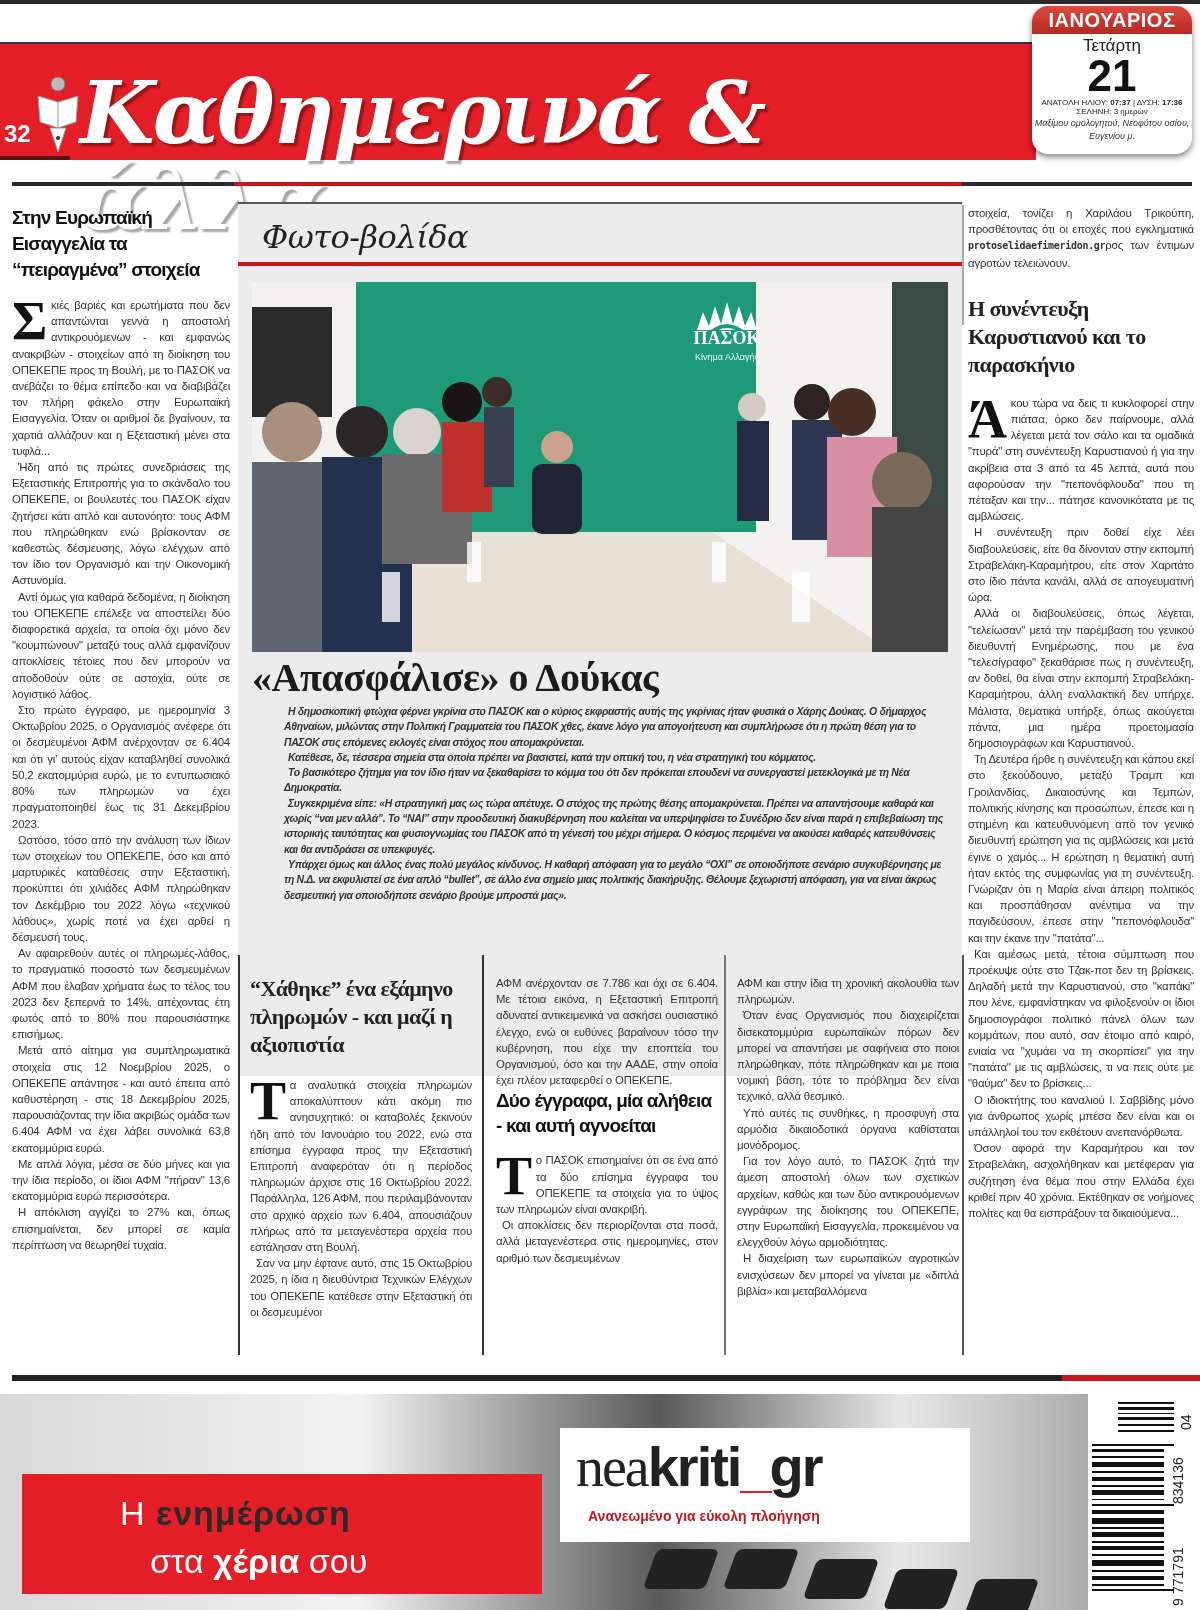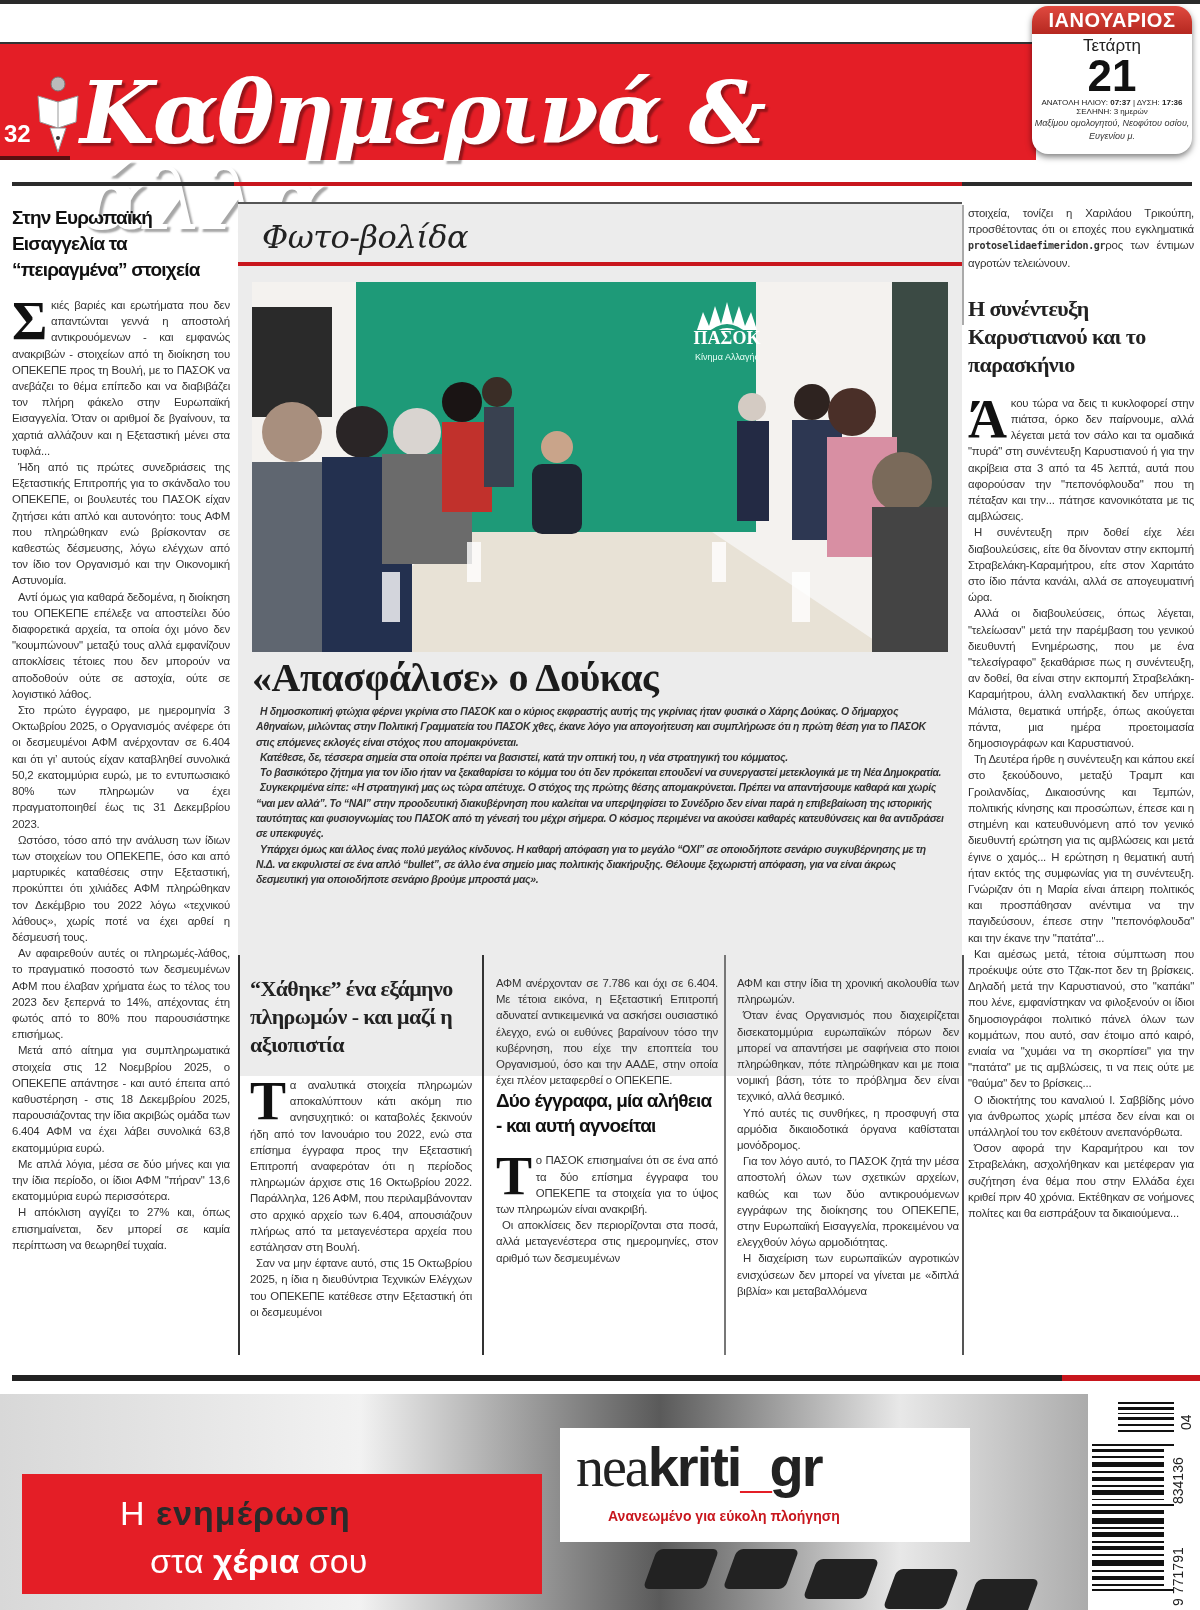--- a/index.html
+++ b/index.html
@@ -38,21 +38,21 @@
   .dropcap { float: left; font-family: "Liberation Serif", serif; font-weight: bold; font-size: 54px; line-height: 44px; margin: 2px 4px 0 0; color: #111; }
 
   
   .feature { position: absolute; left: 238px; top: 202px; width: 724px; height: 874px; background: #ececec; }
   .feature .top-line { position: absolute; left: 0; top: 0; width: 724px; height: 2px; background: #555; }
   .kicker { position: absolute; left: 24px; top: 16px; font-family: "DejaVu Serif", serif; font-style: italic; font-size: 32px; color: #222; letter-spacing: -0.5px; }
   .kicker-rule { position: absolute; left: 0; top: 60px; width: 724px; height: 4px; background: #c8161d; }
   .photo { position: absolute; left: 14px; top: 80px; width: 696px; height: 370px; background: #fafafa; overflow: hidden; }
   .main-headline { position: absolute; left: 14px; top: 452px; font-family: "Liberation Serif", serif; font-weight: bold; font-size: 40px; color: #1c1c1c; letter-spacing: -0.5px; }
   .lede { position: absolute; left: 18px; top: 502px; width: 690px; font-style: italic; font-weight: bold; font-size: 10.4px; line-height: 15.3px; color: #333; letter-spacing: -0.3px; }
-  .lede p { text-indent: 4px; }
+  .lede p { text-indent: 4px; margin-left: 28px; }
 
   
   .right-col { position: absolute; left: 968px; top: 205px; width: 226px; }
   .right-divider { position: absolute; left: 962px; top: 205px; width: 2px; height: 120px; background: #aaa; }
   .right-divider2 { position: absolute; left: 962px; top: 955px; width: 2px; height: 400px; background: #555; }
   .serif-headline { font-family: "Liberation Serif", serif; font-size: 22px; line-height: 28px; color: #222; letter-spacing: -0.6px; }
   .url-inline { font-family: "DejaVu Sans Mono", monospace; font-weight: bold; font-size: 10px; letter-spacing: -0.3px; }
 
   
   .bcol { position: absolute; top: 975px; width: 222px; }
@@ -68,21 +68,21 @@
   .ad { position: absolute; left: 0; top: 1394px; width: 1200px; height: 216px; background: linear-gradient(90deg, #d8d8d8 0%, #f2f2f2 30%, #5a5a5a 55%, #e8e8e8 75%, #888 100%); overflow: hidden; }
   .ad-red { position: absolute; left: 22px; top: 80px; width: 520px; height: 120px; background: #e41e26; color: #fff; }
   .ad-red .line1 { position: absolute; left: 98px; top: 20px; font-size: 34px; letter-spacing: 1px; }
   .ad-red .line2 { position: absolute; left: 128px; top: 68px; font-size: 34px; }
   .ad-red b { color: #2a2a2a; }
   .ad-red .line2 b { color: #fff; }
   .ad-white { position: absolute; left: 560px; top: 34px; width: 410px; height: 114px; background: #fff; }
   .ad-brand { position: absolute; left: 16px; top: 6px; font-size: 56px; color: #222; letter-spacing: -2px; font-family: "Liberation Serif", serif; }
   .ad-brand b { font-family: "Liberation Sans", sans-serif; font-weight: bold; }
   .ad-brand .under { color: #e41e26; }
-  .ad-tagline { position: absolute; left: 28px; top: 80px; font-size: 14px; color: #c8161d; font-weight: bold; margin-left: 20px; }
+  .ad-tagline { position: absolute; left: 28px; top: 80px; font-size: 14px; color: #c8161d; font-weight: bold; }
   .keyboard { position: absolute; left: 620px; top: 155px; width: 420px; height: 70px; }
   .key { position: absolute; width: 62px; height: 40px; background: #222; border-radius: 6px; transform: skewX(-20deg); }
   .barcode-box { position: absolute; left: 1088px; top: 1394px; width: 112px; height: 216px; background: #fff; }
   .barcode-num { position: absolute; font-size: 14px; color: #222; transform: rotate(-90deg); transform-origin: left top; white-space: nowrap; }
 </style>
 </head>
 <body>
 
 <div class="topbar"></div>
 
@@ -232,21 +232,21 @@
     <p class="first"><span class="dropcap">Τ</span><span>ο ΠΑΣΟΚ επισημαίνει ότι σε ένα από τα δύο επίσημα έγγραφα του ΟΠΕΚΕΠΕ τα στοιχεία για το ύψος των πληρωμών είναι ανακριβή.</span></p>
     <p>Οι αποκλίσεις δεν περιορίζονται στα ποσά, αλλά μεταγενέστερα στις ημερομηνίες, στον αριθμό των δεσμευμένων</p>
   </div>
 </article>
 
 <article class="bcol bcol3">
   <div class="body-text">
     <p class="first">ΑΦΜ και στην ίδια τη χρονική ακολουθία των πληρωμών.</p>
     <p>Όταν ένας Οργανισμός που διαχειρίζεται δισεκατομμύρια ευρωπαϊκών πόρων δεν μπορεί να απαντήσει με σαφήνεια στο ποιοι πληρώθηκαν, πότε πληρώθηκαν και με ποια νομική βάση, τότε το πρόβλημα δεν είναι τεχνικό, αλλά θεσμικό.</p>
     <p>Υπό αυτές τις συνθήκες, η προσφυγή στα αρμόδια δικαιοδοτικά όργανα καθίσταται μονόδρομος.</p>
-    <p>Για τον λόγο αυτό, το ΠΑΣΟΚ ζητά την μέσα αποστολή όλων των σχετικών αρχείων, καθώς και των δύο αντικρουόμενων εγγράφων της διοίκησης του ΟΠΕΚΕΠΕ, στην Ευρωπαϊκή Εισαγγελία, προκειμένου να ελεγχθούν λόγω αρμοδιότητας.</p>
+    <p>Για τον λόγο αυτό, το ΠΑΣΟΚ ζητά την άμεση αποστολή όλων των σχετικών αρχείων, καθώς και των δύο αντικρουόμενων εγγράφων της διοίκησης του ΟΠΕΚΕΠΕ, στην Ευρωπαϊκή Εισαγγελία, προκειμένου να ελεγχθούν λόγω αρμοδιότητας.</p>
     <p>Η διαχείριση των ευρωπαϊκών αγροτικών ενισχύσεων δεν μπορεί να γίνεται με «διπλά βιβλία» και μεταβαλλόμενα</p>
   </div>
 </article>
 
 <div class="footer-rule-dark"></div>
 <div class="footer-rule-red"></div>
 
 <section class="ad">
   <div class="keyboard">
     <div class="key" style="left:30px; top:0;"></div>

